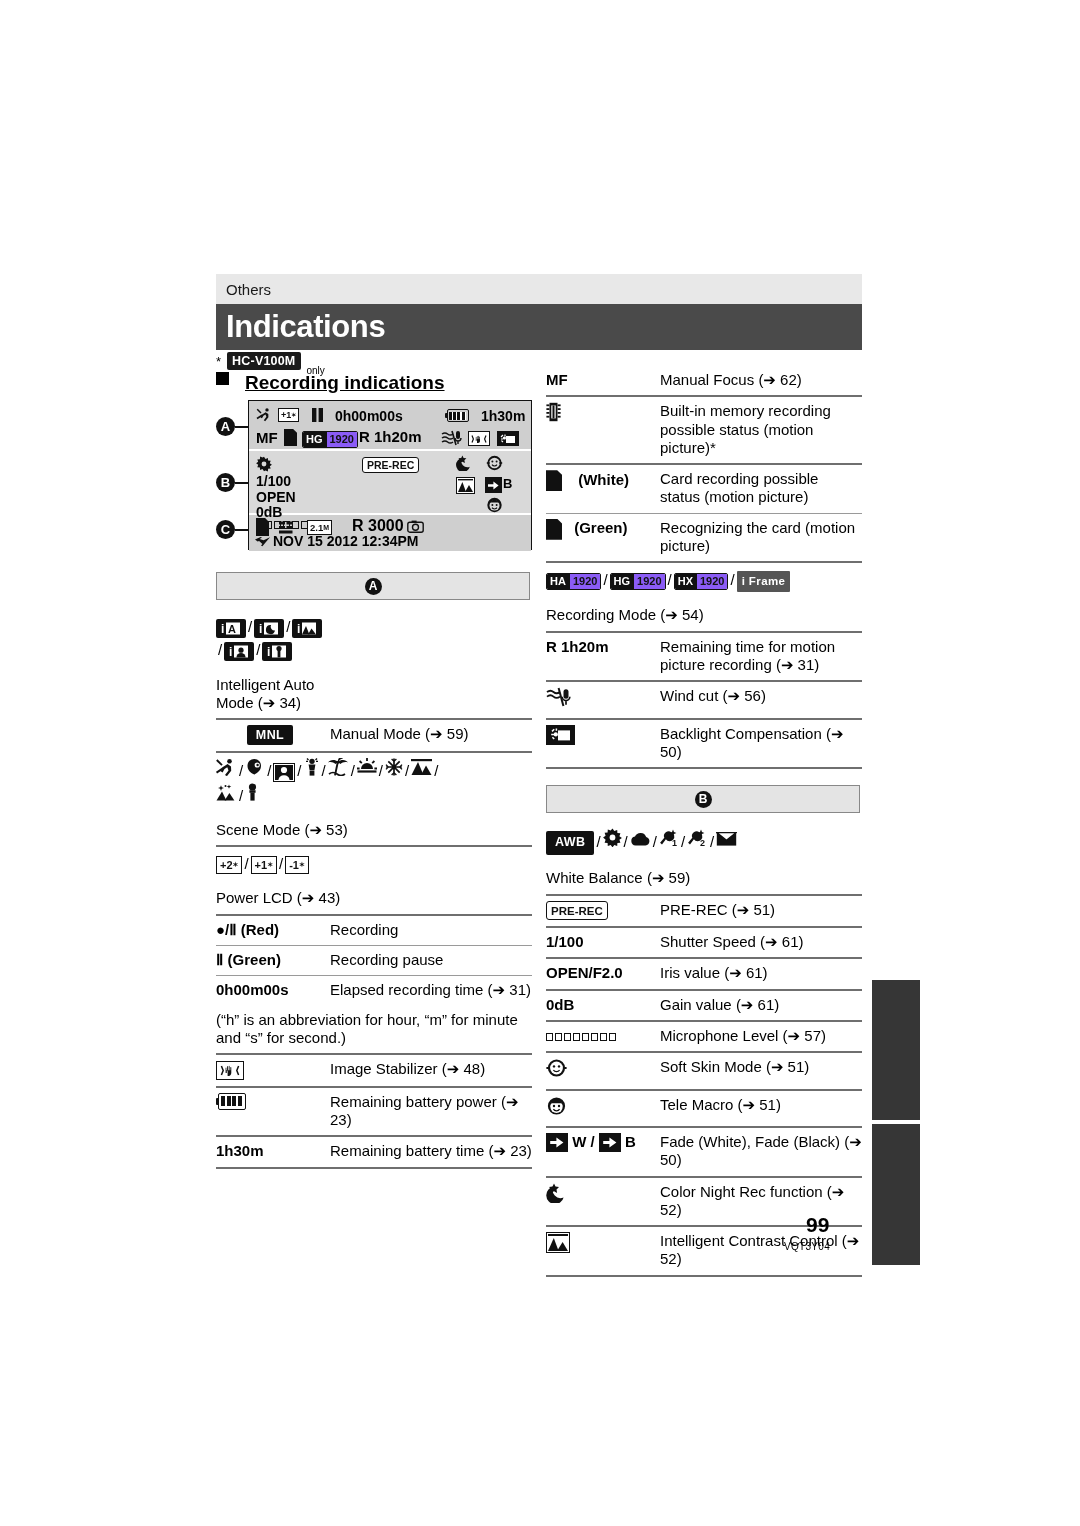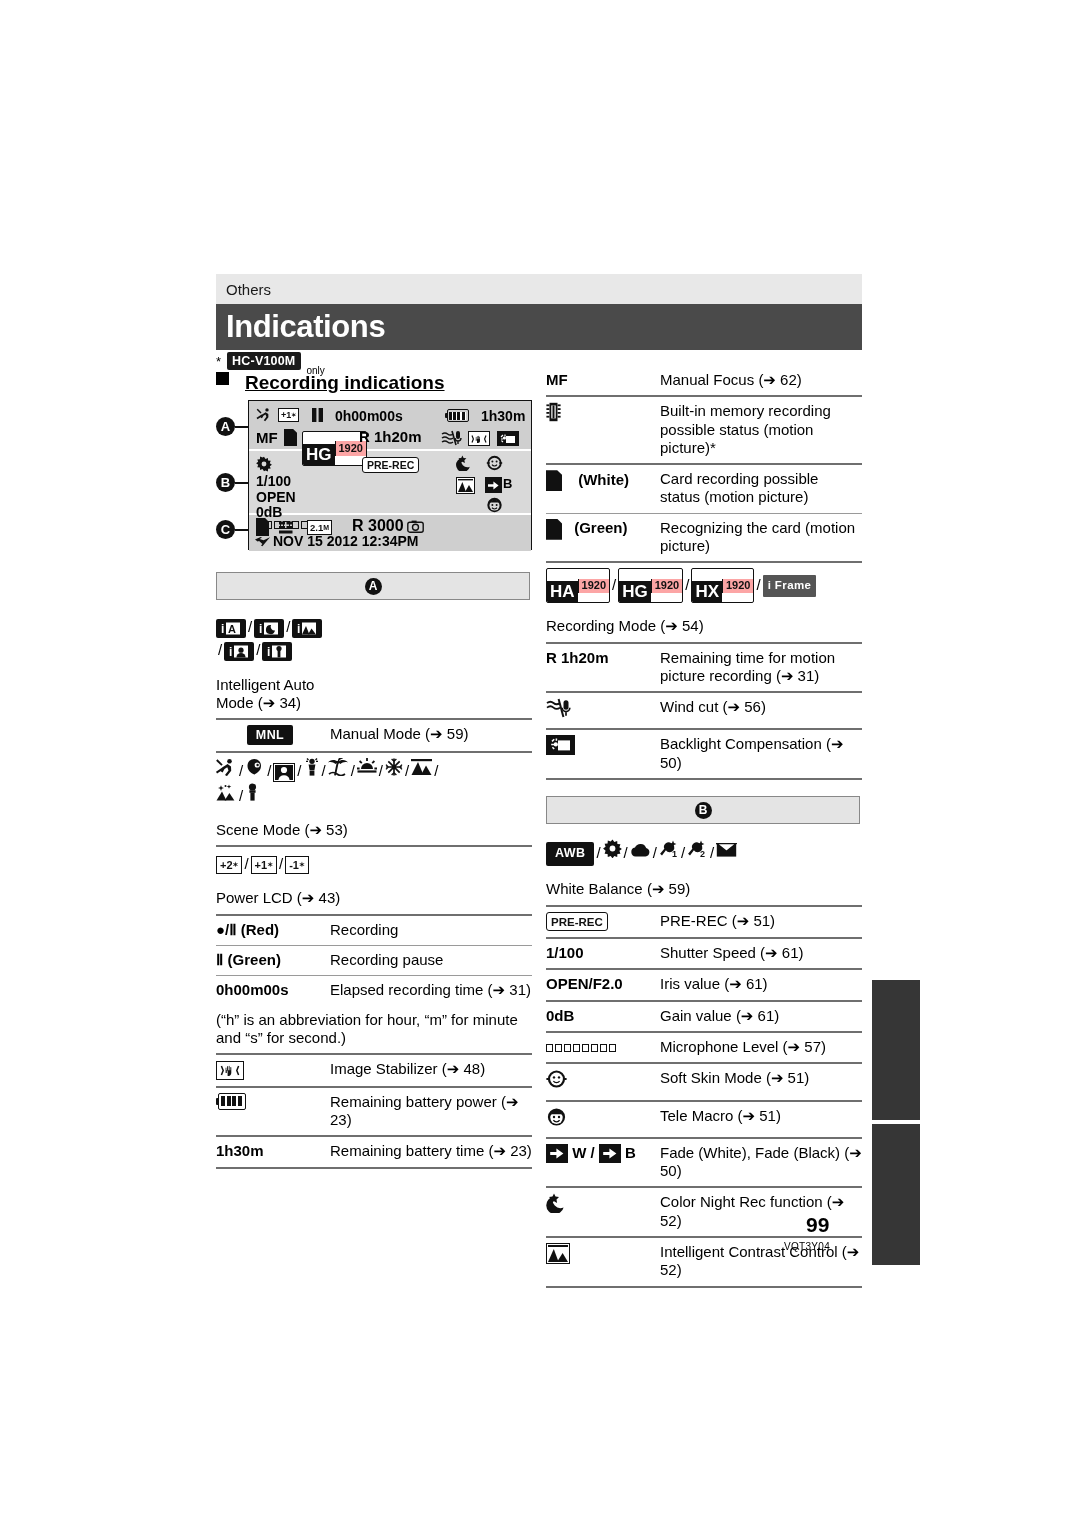--- a/index.html
+++ b/index.html
@@ -121,22 +121,22 @@
   .chip-sm { padding:2px 5px; font-size:11.5px; border-radius:1px; }
   .chip-out {
     display:inline-block; border:1.6px solid #111; color:#111; background:#fff;
     font-weight:bold; font-size:11.5px; padding:1.5px 4px; border-radius:3px;
     vertical-align:middle;
   }
   .rec-chip {
     display:inline-flex; align-items:center; vertical-align:middle;
     border:1.5px solid #111; border-radius:2px; overflow:hidden; background:#fff;
   }
-  .rec-chip b { background:#111; color:#fff; font-size:17px; padding:1.5px 3px; line-height:1.05;margin-top:12px; }
-  .rec-chip i { font-style:normal; background:#fca5a5; color:#111; font-size:11px; font-weight:bold; padding:1.5px 3px; line-height:1.05; border-left:1.5px solid #111;}
+  .rec-chip b { background:#111; color:#fff; font-size:11px; padding:1.5px 3px; line-height:1.05; }
+  .rec-chip i { font-style:normal; background:#8b5cf6; color:#111; font-size:11px; font-weight:bold; padding:1.5px 3px; line-height:1.05; border-left:1.5px solid #111;}
 
   .mode-ic {
     display:inline-flex; align-items:center; justify-content:center;
     background:#111; color:#fff; border-radius:2px; vertical-align:middle;
     font-size:12px; font-weight:bold; padding:1px 4px; min-width:14px; height:17px;
   }
   .box-ic {
     display:inline-flex; align-items:center; justify-content:center;
     border:1.7px solid #111; background:#fff; color:#111; vertical-align:middle;
     font-size:11px; font-weight:bold; padding:0 3px; height:16px; box-sizing:border-box;

